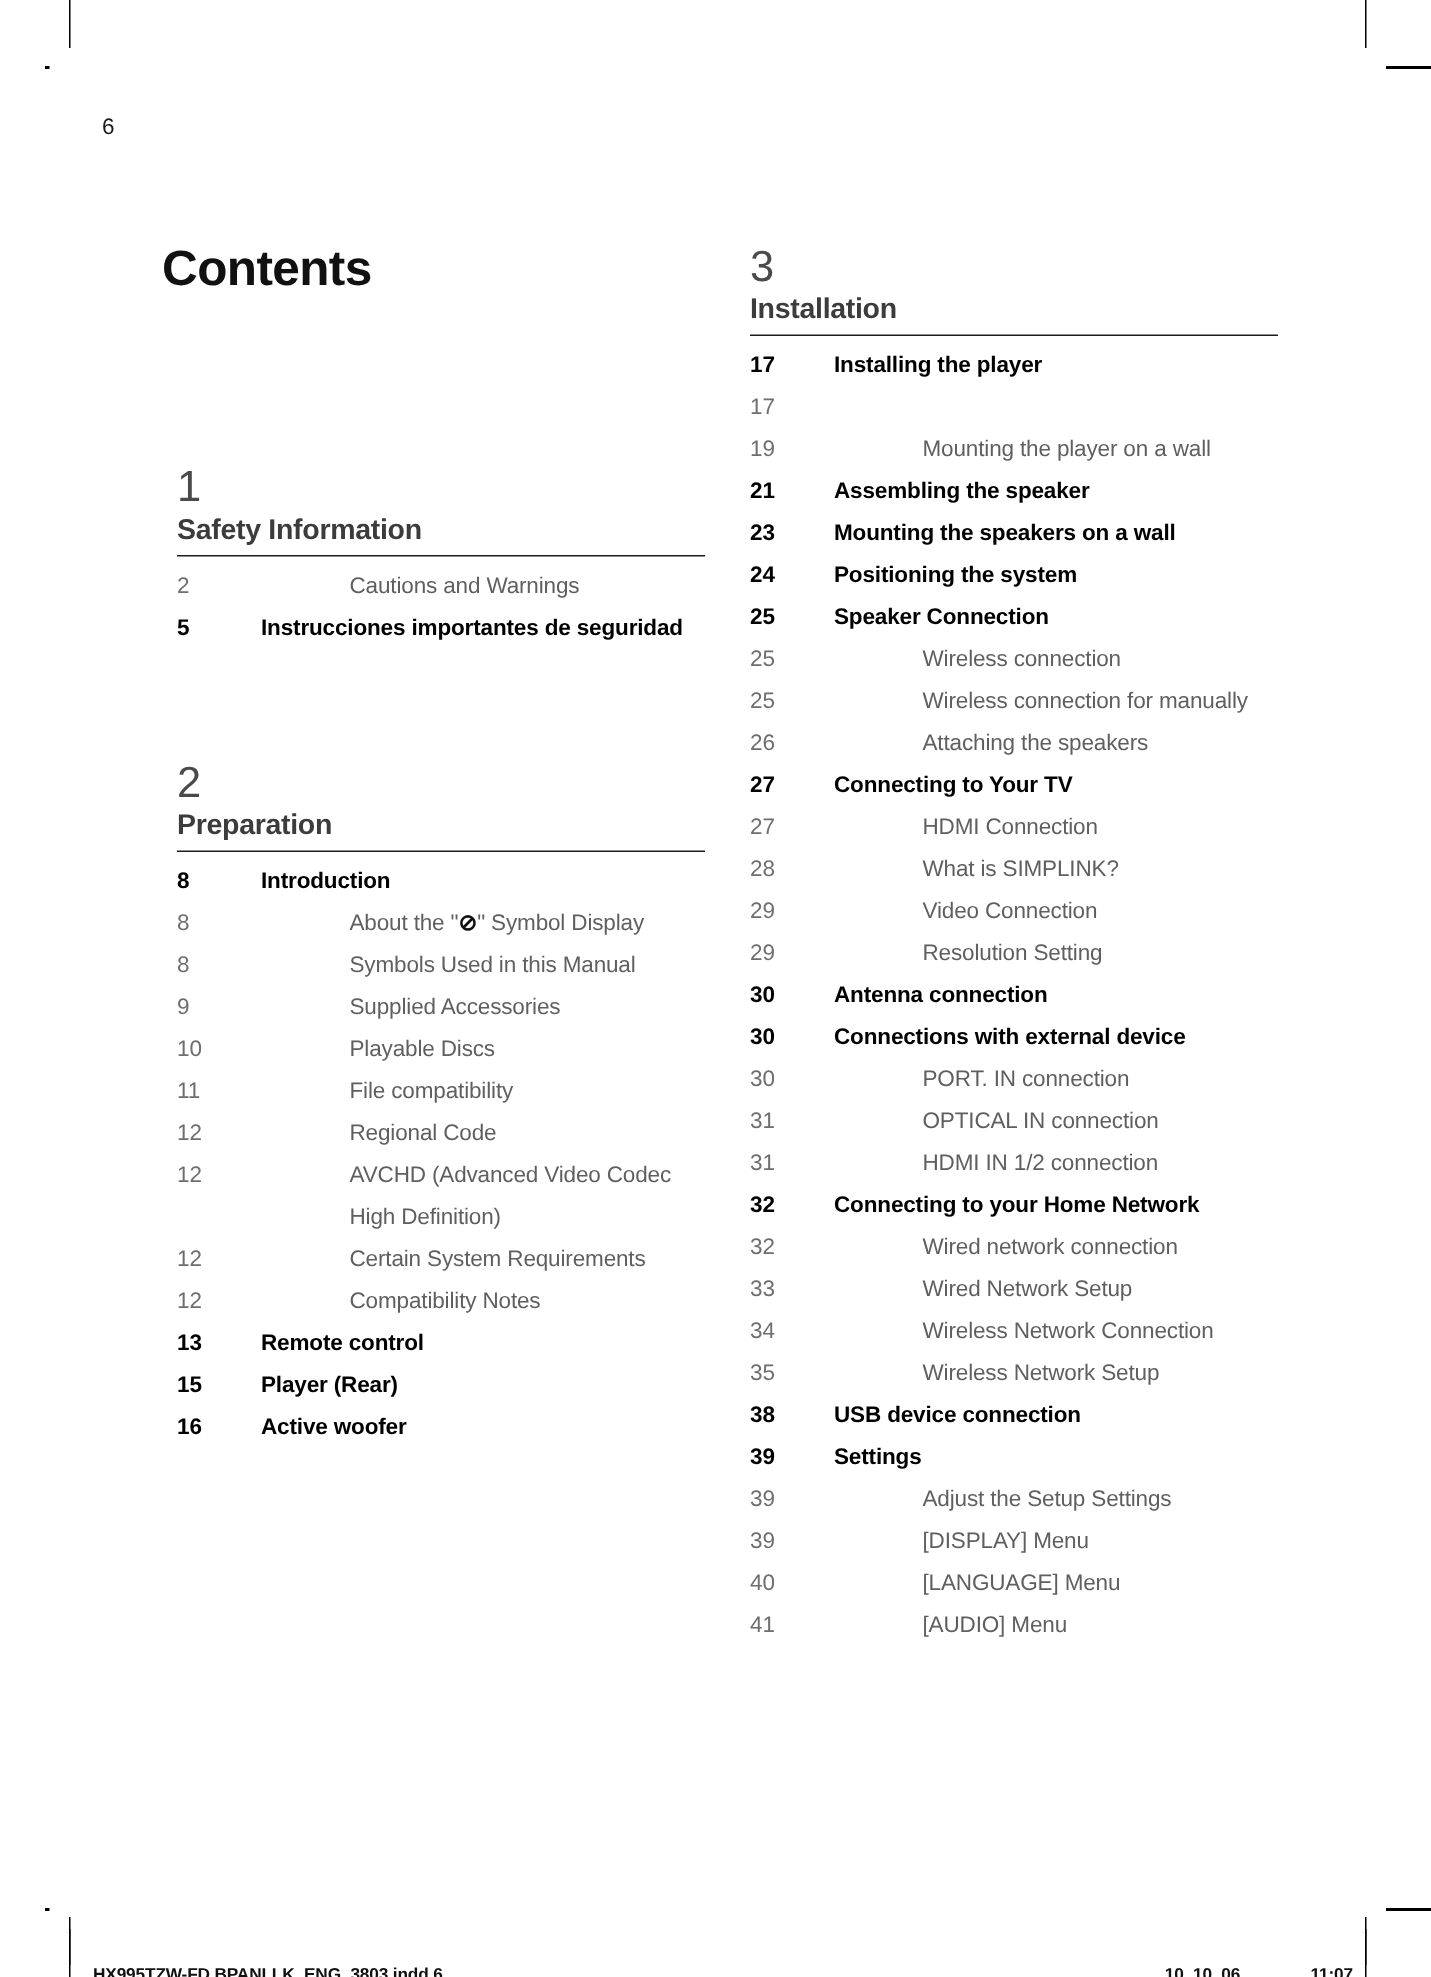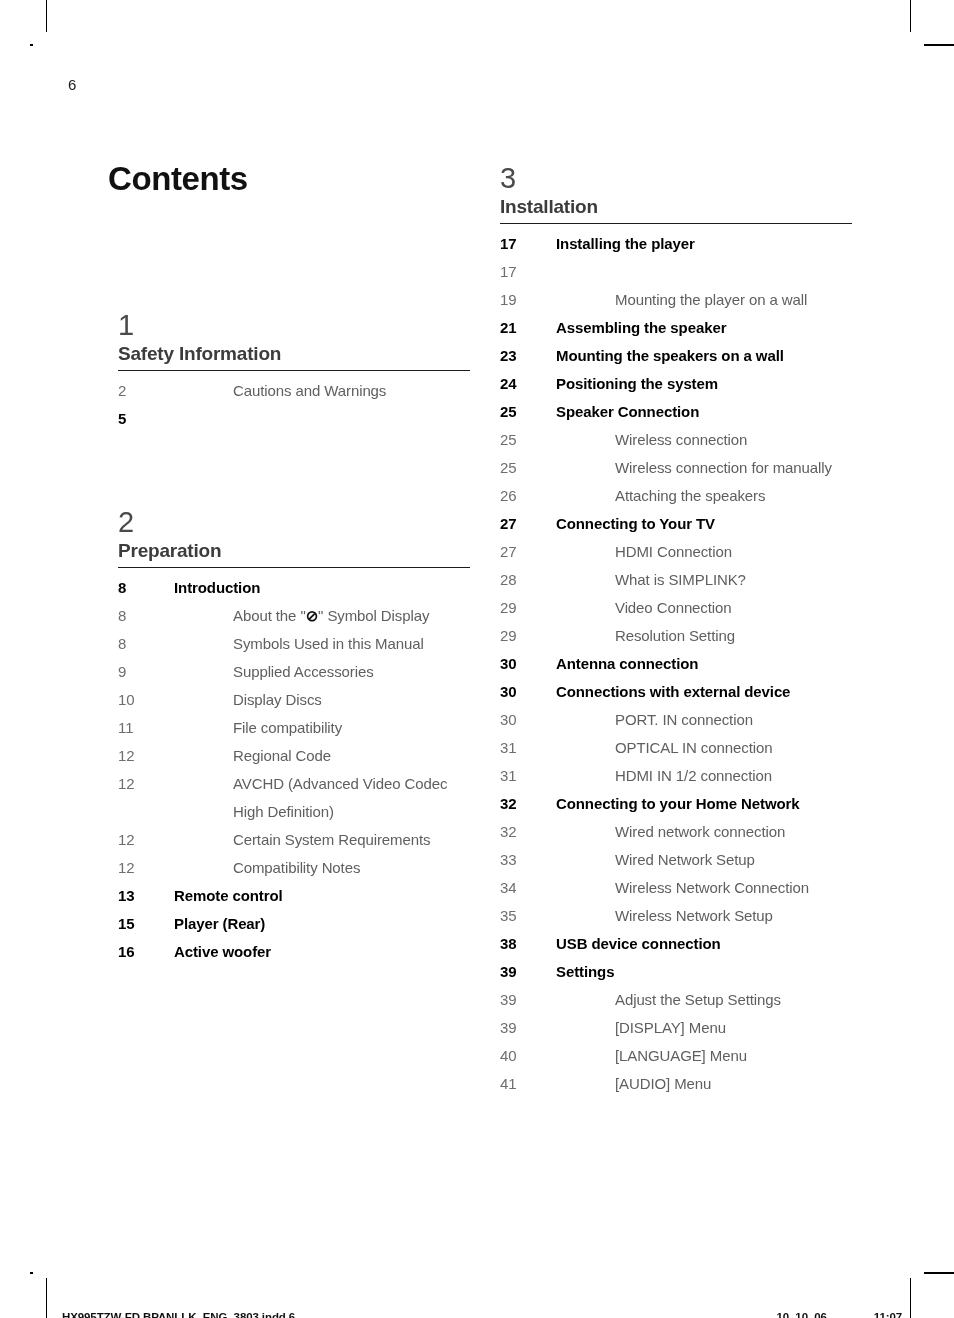--- a/index.html
+++ b/index.html
@@ -171,20 +171,21 @@
     <div class="section" style="top: 310px;">
       <div class="sec-number">1</div>
       <div class="sec-title">Safety Information</div>
       <div class="sec-rule"></div>
       <div class="entry lvl2">
         <span class="num">2</span>
         <span class="txt wrap2">Cautions and Warnings</span>
       </div>
       <div class="entry lvl1">
         <span class="num">5</span>
+        <span class="txt">Instrucciones importantes de seguridad</span>
       </div>
     </div>
     <div class="section" style="top: 507px;">
       <div class="sec-number">2</div>
       <div class="sec-title">Preparation</div>
       <div class="sec-rule"></div>
       <div class="entry lvl1">
         <span class="num">8</span>
         <span class="txt">Introduction</span>
       </div>
@@ -195,21 +196,21 @@
       <div class="entry lvl2">
         <span class="num">8</span>
         <span class="txt wrap2">Symbols Used in this Manual</span>
       </div>
       <div class="entry lvl2">
         <span class="num">9</span>
         <span class="txt wrap2">Supplied Accessories</span>
       </div>
       <div class="entry lvl2">
         <span class="num">10</span>
-        <span class="txt wrap2">Display Discs</span>
+        <span class="txt wrap2">Playable Discs</span>
       </div>
       <div class="entry lvl2">
         <span class="num">11</span>
         <span class="txt wrap2">File compatibility</span>
       </div>
       <div class="entry lvl2">
         <span class="num">12</span>
         <span class="txt wrap2">Regional Code</span>
       </div>
       <div class="entry lvl2">

